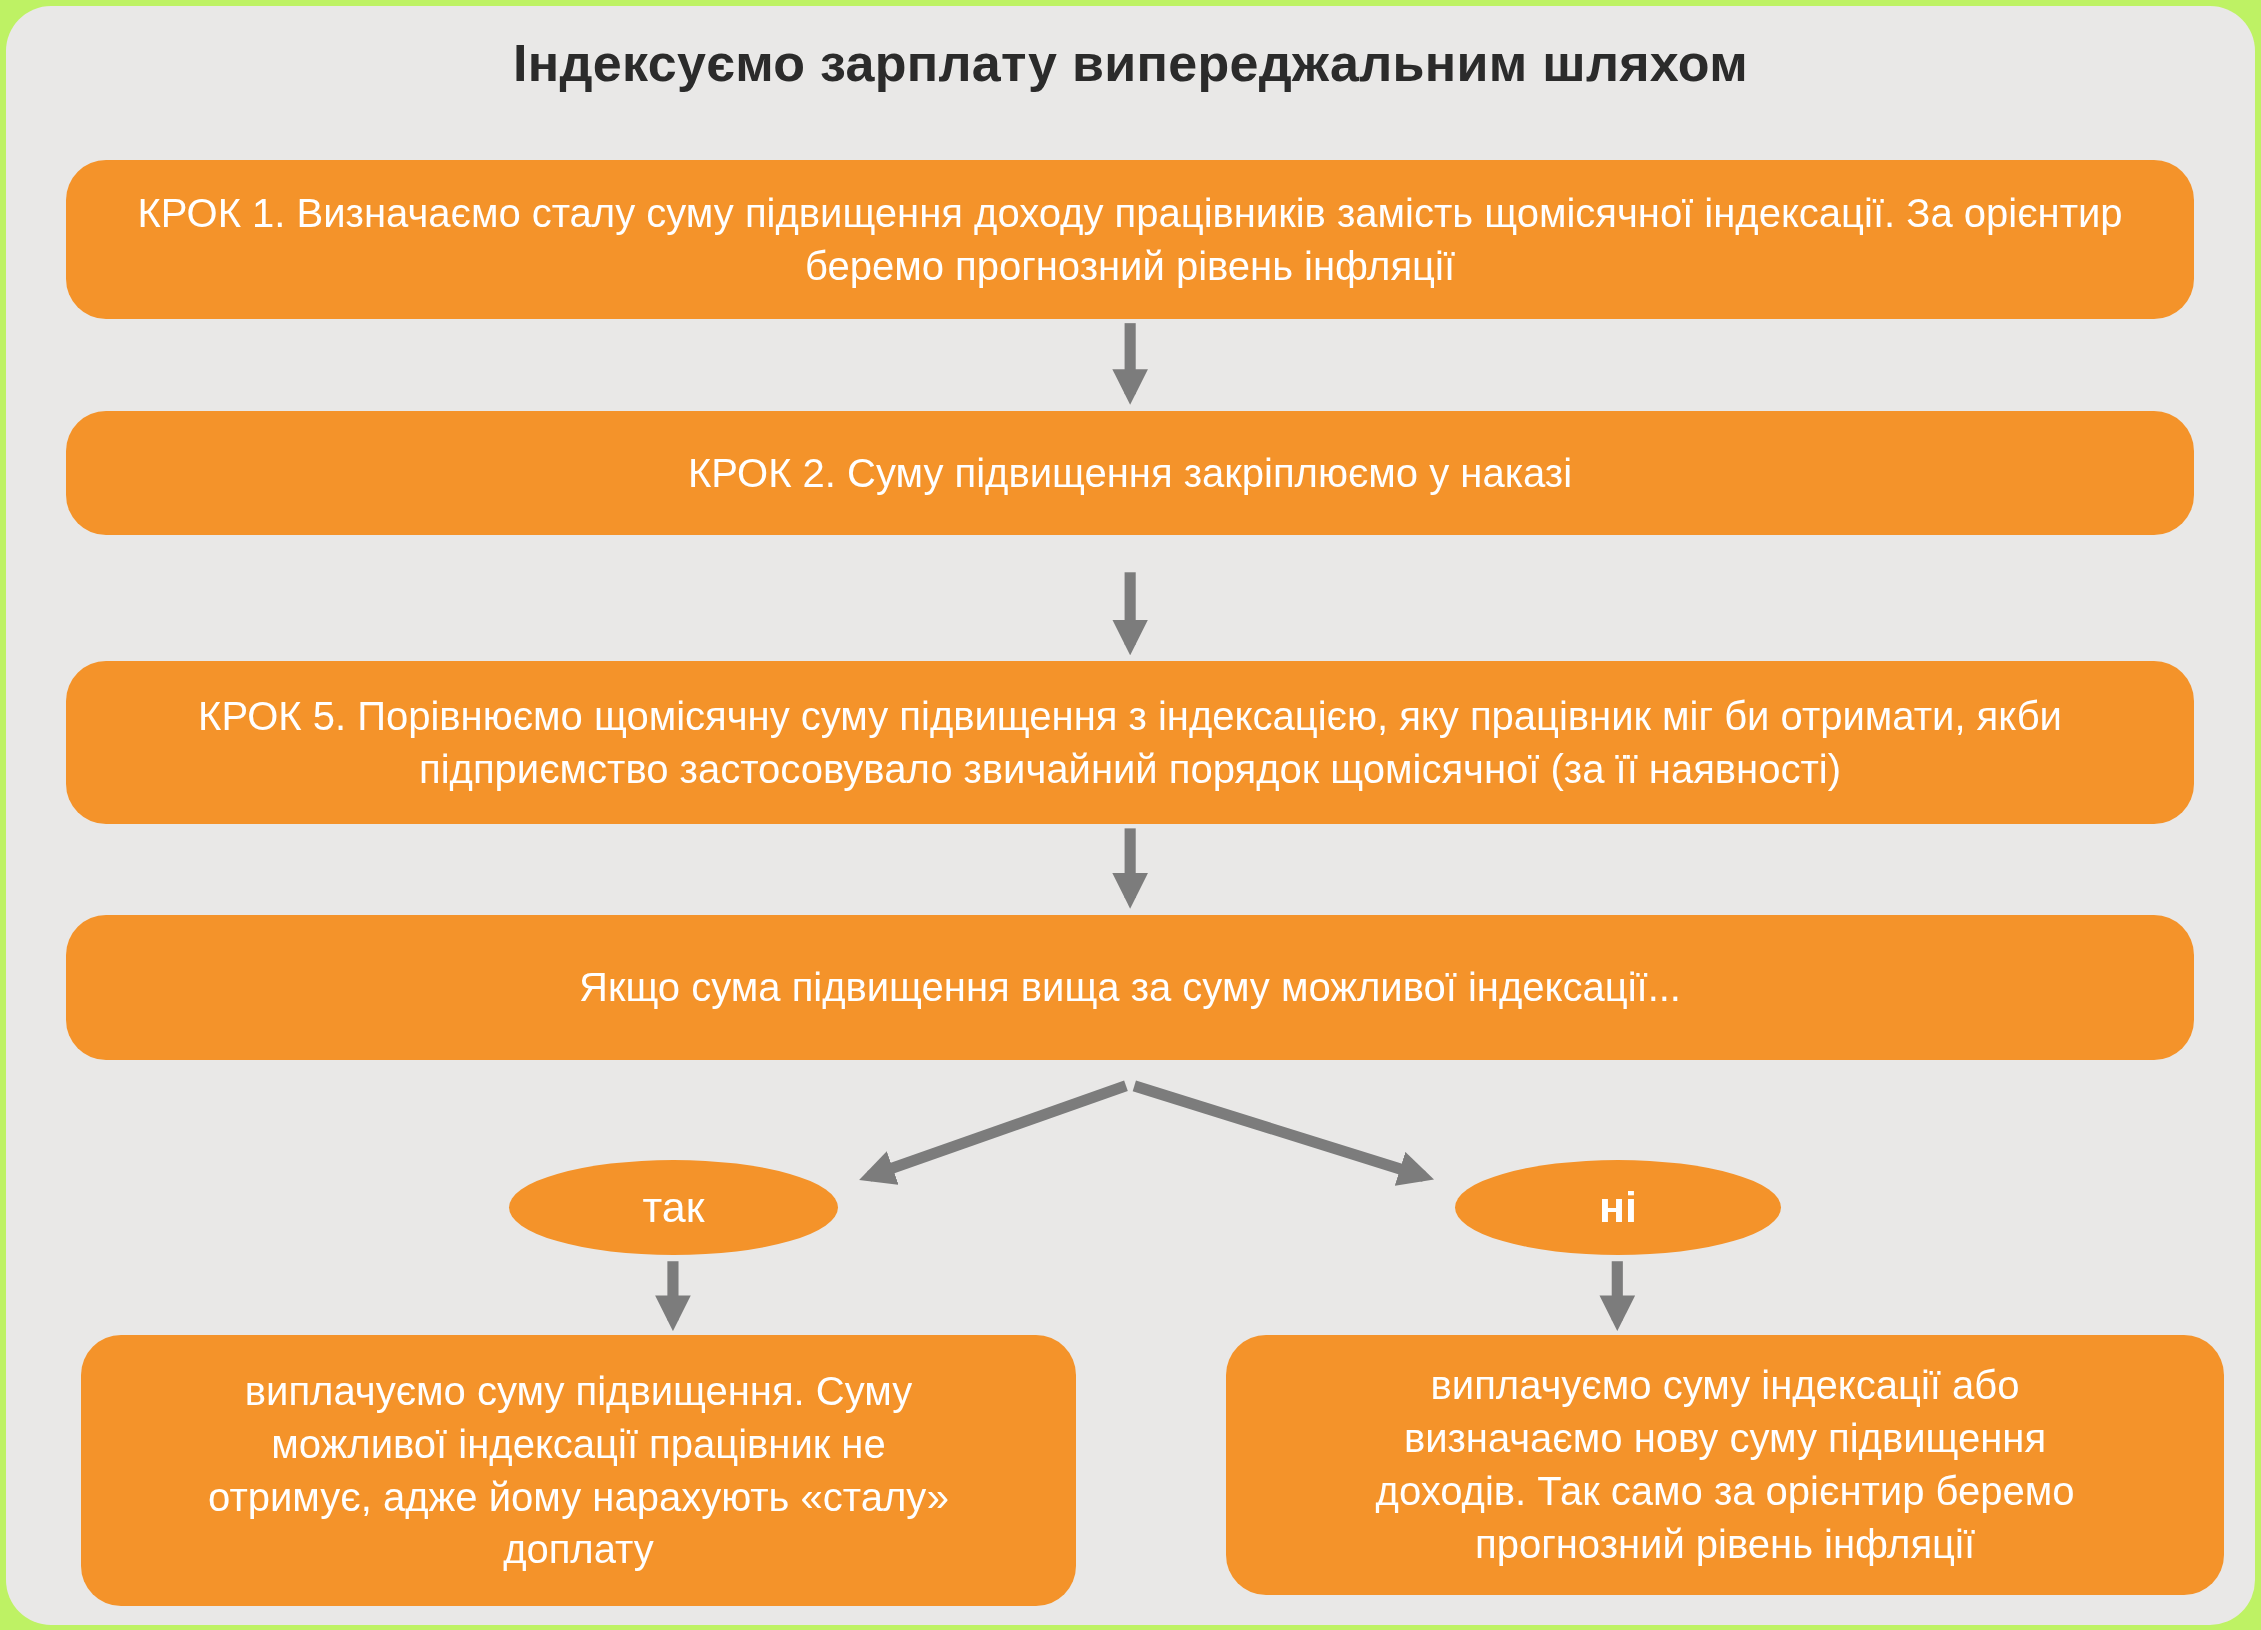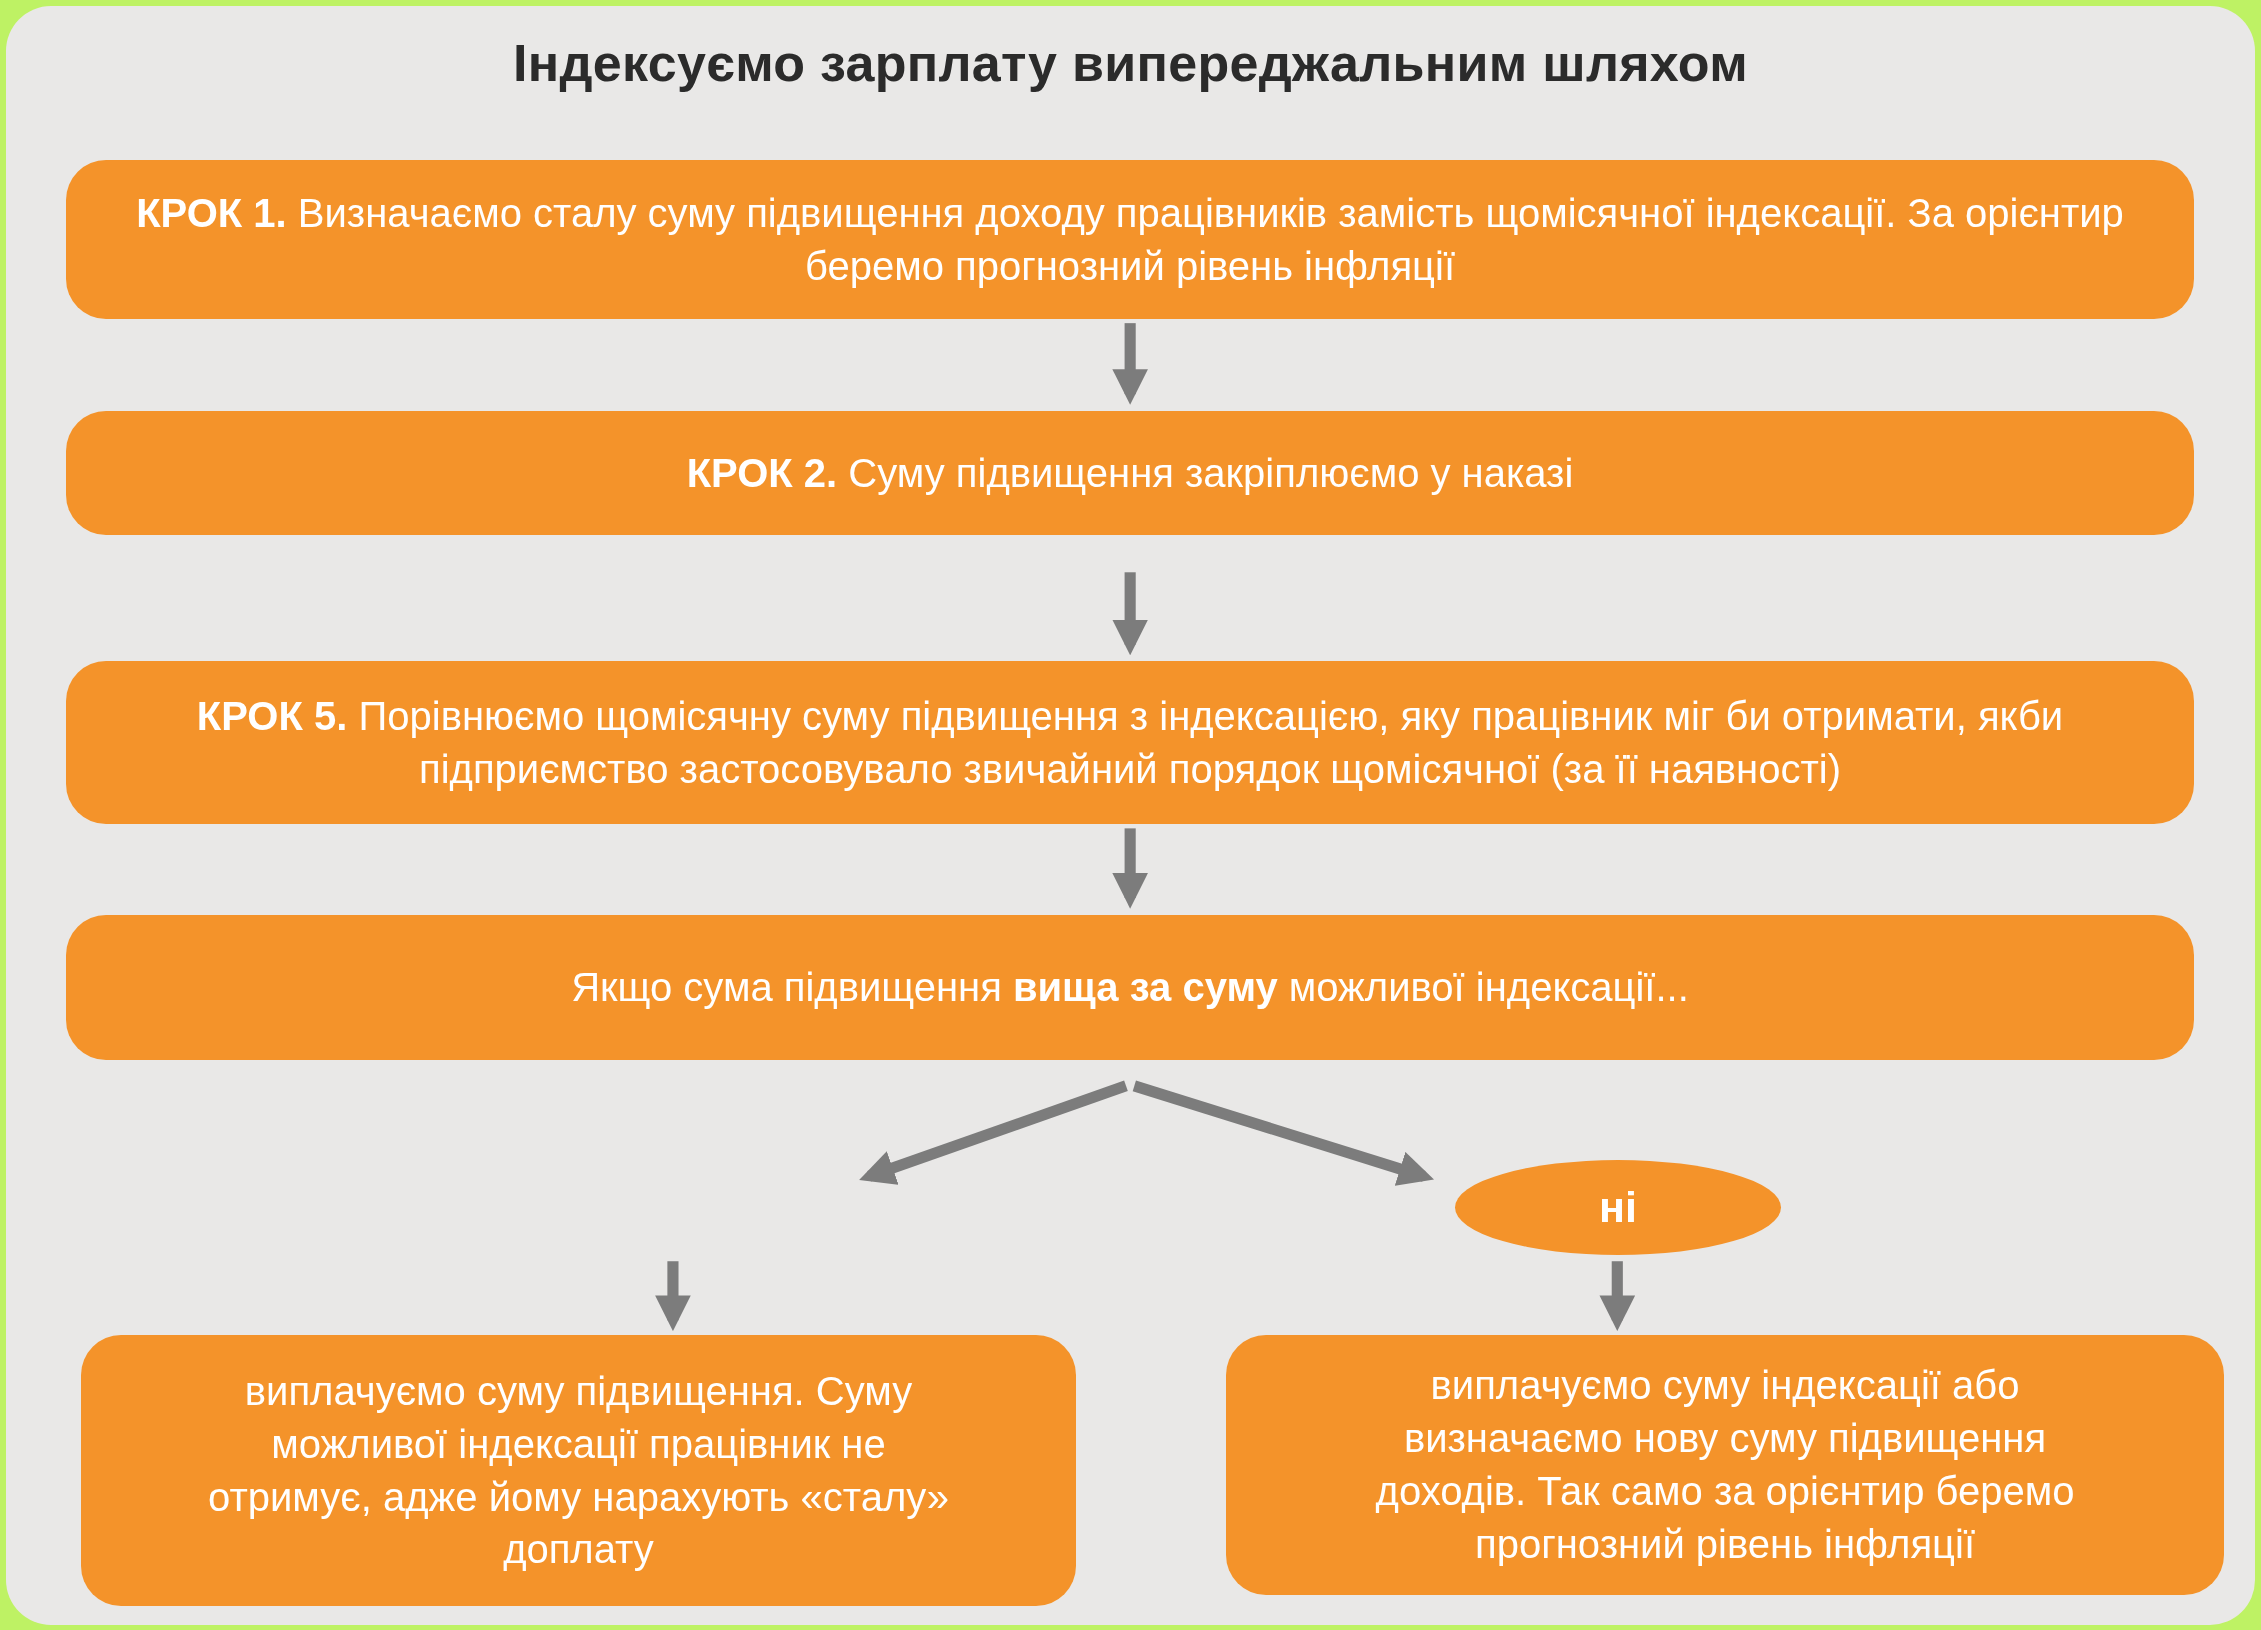--- a/index.html
+++ b/index.html
@@ -26,21 +26,21 @@
   }
   .obox {
     position:absolute;
     background:var(--box-orange,#F4932A);
     border-radius:40px;
     color:var(--box-text,#FFFFFF);
     display:flex; align-items:center; justify-content:center;
     text-align:center;
     font-size:40px; line-height:1.32;
   }
-  .obox b { font-weight:700; }
+  .obox b { font-weight:400; }
 
   .pos-step1     { left:66px;  top:160px;  width:2128px; height:159px; padding:7px 66px; }
   .pos-step2     { left:66px;  top:411px;  width:2128px; height:124px; padding:7px 66px; }
   .pos-step3     { left:66px;  top:661px;  width:2128px; height:163px; padding:7px 66px; }
   .pos-condition { left:66px;  top:915px; width:2128px; height:145px; padding:7px 66px; }
   .pos-result-yes{ left:81px; top:1335px; width:995px; height:271px; padding:14px 104px;align-items:center; }
   .pos-result-no { left:1214px;top:1335px; width:998px; height:260px; padding:14px 104px;margin-left:12px; }
 
   .ellipse {
     position:absolute;
@@ -105,20 +105,23 @@
       <span>Порівнюємо щомісячну суму підвищення з індексацією, яку працівник міг би отримати, якби підприємство застосовувало звичайний порядок щомісячної (за її наявності)</span>
     </div>
   </div>
 
   <div class="obox pos-condition">
     <div>
       <span>Якщо сума підвищення </span><b>вища за суму</b><span> можливої індексації...</span>
     </div>
   </div>
 
+  <div class="ellipse pos-ellipse-yes">
+    <span>так</span>
+  </div>
 
   <div class="ellipse pos-ellipse-no">
     <span>ні</span>
   </div>
 
   <div class="obox pos-result-yes">
     <div>виплачуємо суму підвищення. Суму можливої індексації працівник не отримує, адже йому нарахують «сталу» доплату</div>
   </div>
 
   <div class="obox pos-result-no">

